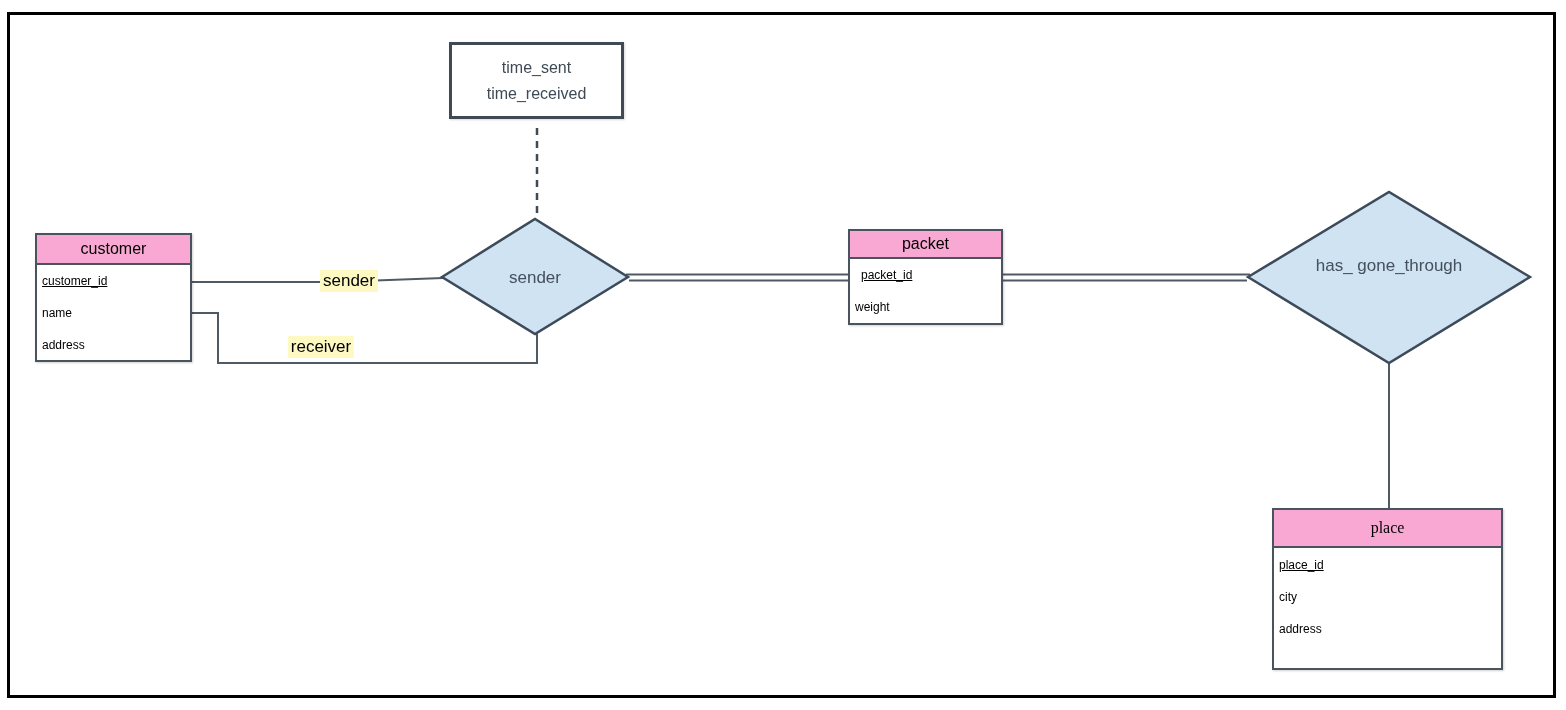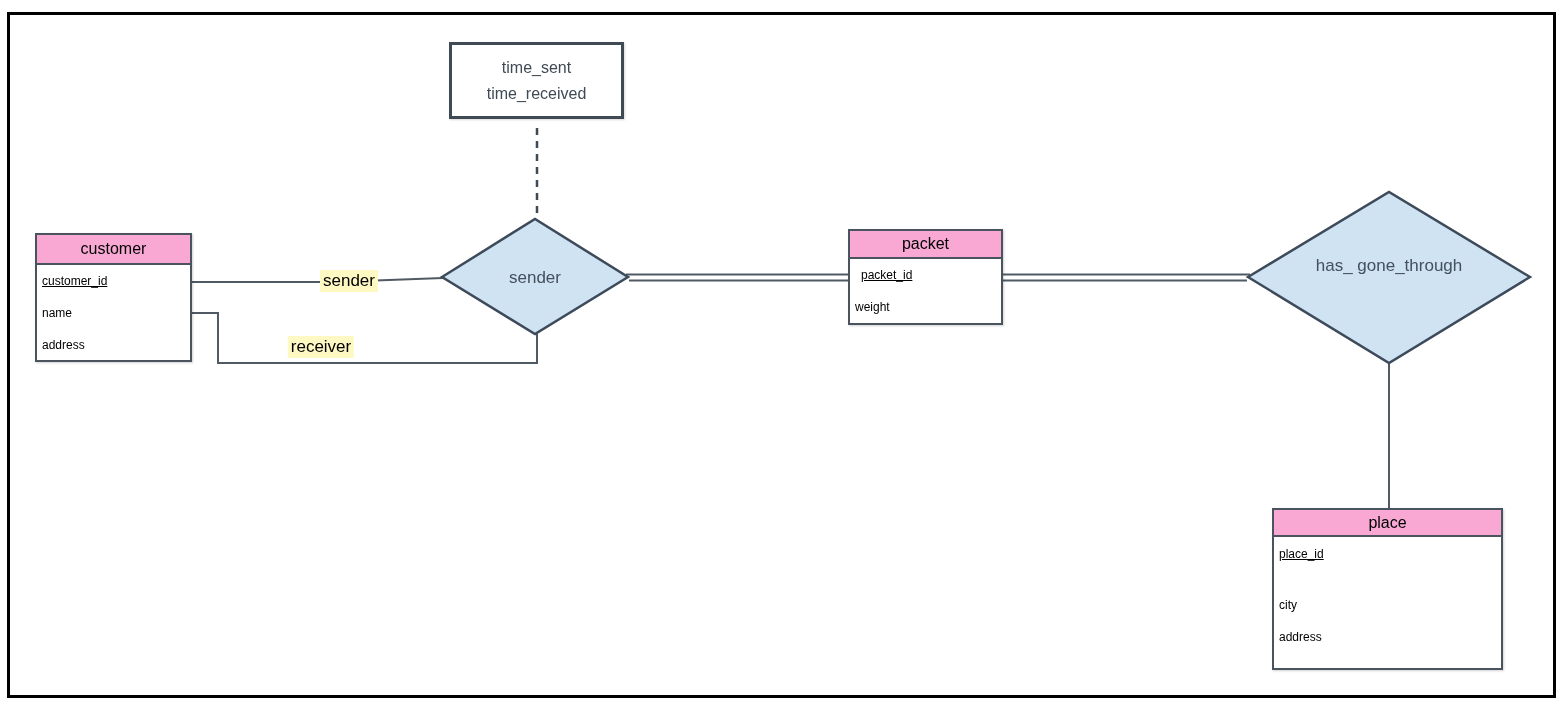--- a/index.html
+++ b/index.html
@@ -110,23 +110,23 @@
     <div class="entity-row" style="height:32px;">address</div>
   </div>
 
   <div class="entity" style="left:848px; top:229px; width:155px; height:96px;">
     <div class="entity-header" style="height:28px;">packet</div>
     <div class="entity-row key" style="height:32px;padding-left:11px;">packet_id</div>
     <div class="entity-row" style="height:31px;">weight</div>
   </div>
 
   <div class="entity" style="left:1272px; top:508px; width:231px; height:162px;">
-    <div class="entity-header" style="height:27px;">place</div>
+    <div class="entity-header" style="height:38px;font-family:Liberation Serif, serif;">place</div>
     <div class="entity-row key" style="height:33px;">place_id</div>
-    <div class="entity-row" style="height:32px;margin-top:19px;">city</div>
+    <div class="entity-row" style="height:32px;">city</div>
     <div class="entity-row" style="height:32px;">address</div>
   </div>
 
   <div class="attr-box">
     <div>time_sent</div>
     <div>time_received</div>
   </div>
 
   <div class="diamond-label" style="left:535px; top:278px;">sender</div>
   <div class="diamond-label" style="left:1389px; top:266px;">has_ gone_through</div>

